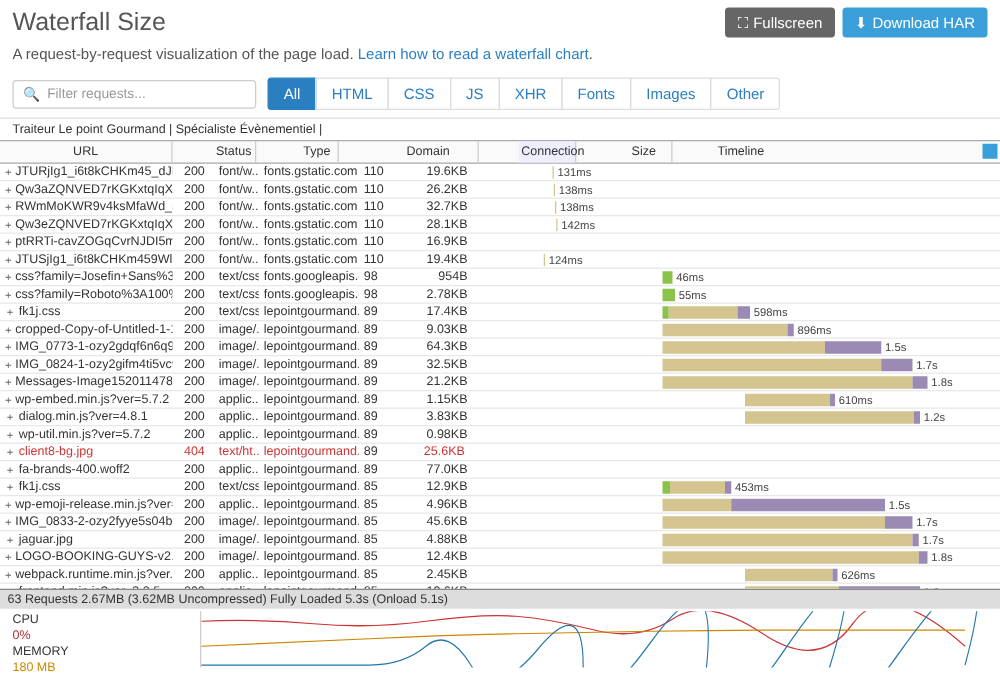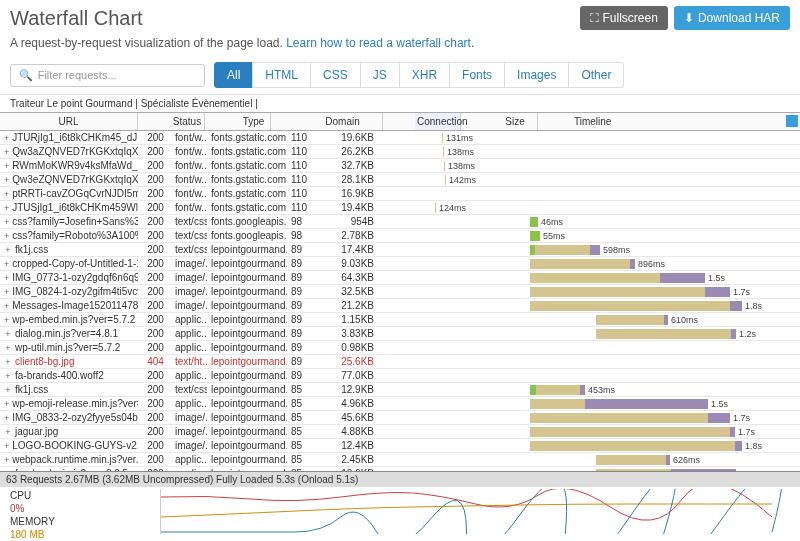--- a/index.html
+++ b/index.html
@@ -30,40 +30,40 @@
 .col-timeline { flex: 1; padding: 3px 4px; text-align: left; position: relative; }
 .rows { max-height: 340px; overflow: hidden; }
 .row { display: flex; border-bottom: 1px solid #e8e8e8; font-size: 10px; height: 14px; align-items: center; }
 .c-url { width: 138px; padding: 0 4px; white-space: nowrap; overflow: hidden; text-overflow: ellipsis; display: flex; align-items: center; gap: 3px; }
 .c-status { width: 35px; padding: 0 4px; text-align: center; }
 .c-type { width: 34px; padding: 0 2px; white-space: nowrap; overflow: hidden; }
 .c-domain { width: 80px; padding: 0 4px; white-space: nowrap; overflow: hidden; }
 .c-conn { width: 46px; padding: 0 4px; text-align: left; }
 .c-size { width: 45px; padding: 0 4px; text-align: right; }
 .c-timeline { flex: 1; position: relative; height: 14px; }
-.err { color: #c33; }
+.err { color: #c33; text-align: center; }
 .plus { display: inline-block; width: 8px; height: 8px; line-height: 8px; text-align: center; font-size: 9px; color: #666; }
 .bar { position: absolute; height: 10px; top: 2px; }
 .seg { position: absolute; height: 10px; top: 0; }
 .s-connect { background: #8bc34a; }
 .s-wait { background: #d4c590; }
 .lbl { position: absolute; font-size: 9px; color: #444; top: 0; white-space: nowrap; }
 .footer { border-top: 1px solid #888; background: #ddd; padding: 2px 6px; font-size: 10px; color: #333; }
 .metrics { padding: 2px 10px; font-size: 10px; line-height: 1.3; }
 .m-cpu { color: #a33; }
 .m-mem { color: #c80; }
 .graph { height: 45px; margin: 2px 10px 4px 80px; position: relative; border-left: 1px solid #ccc; }
 .tl-dropdown { position: absolute; right: 2px; top: 2px; width: 12px; height: 12px; background: #3a9fd8; }
 svg.wave { width: 100%; height: 100%; }
 </style>
 </head>
 <body>
 
 <div class="header">
-  <div class="title">Waterfall Chart</div>
+  <div class="title">Waterfall Size</div>
   <div class="btns">
     <div class="btn btn-dark">
       <span>⛶</span>
       <span>Fullscreen</span>
     </div>
     <div class="btn btn-blue">
       <span>⬇</span>
       <span>Download HAR</span>
     </div>
   </div>

